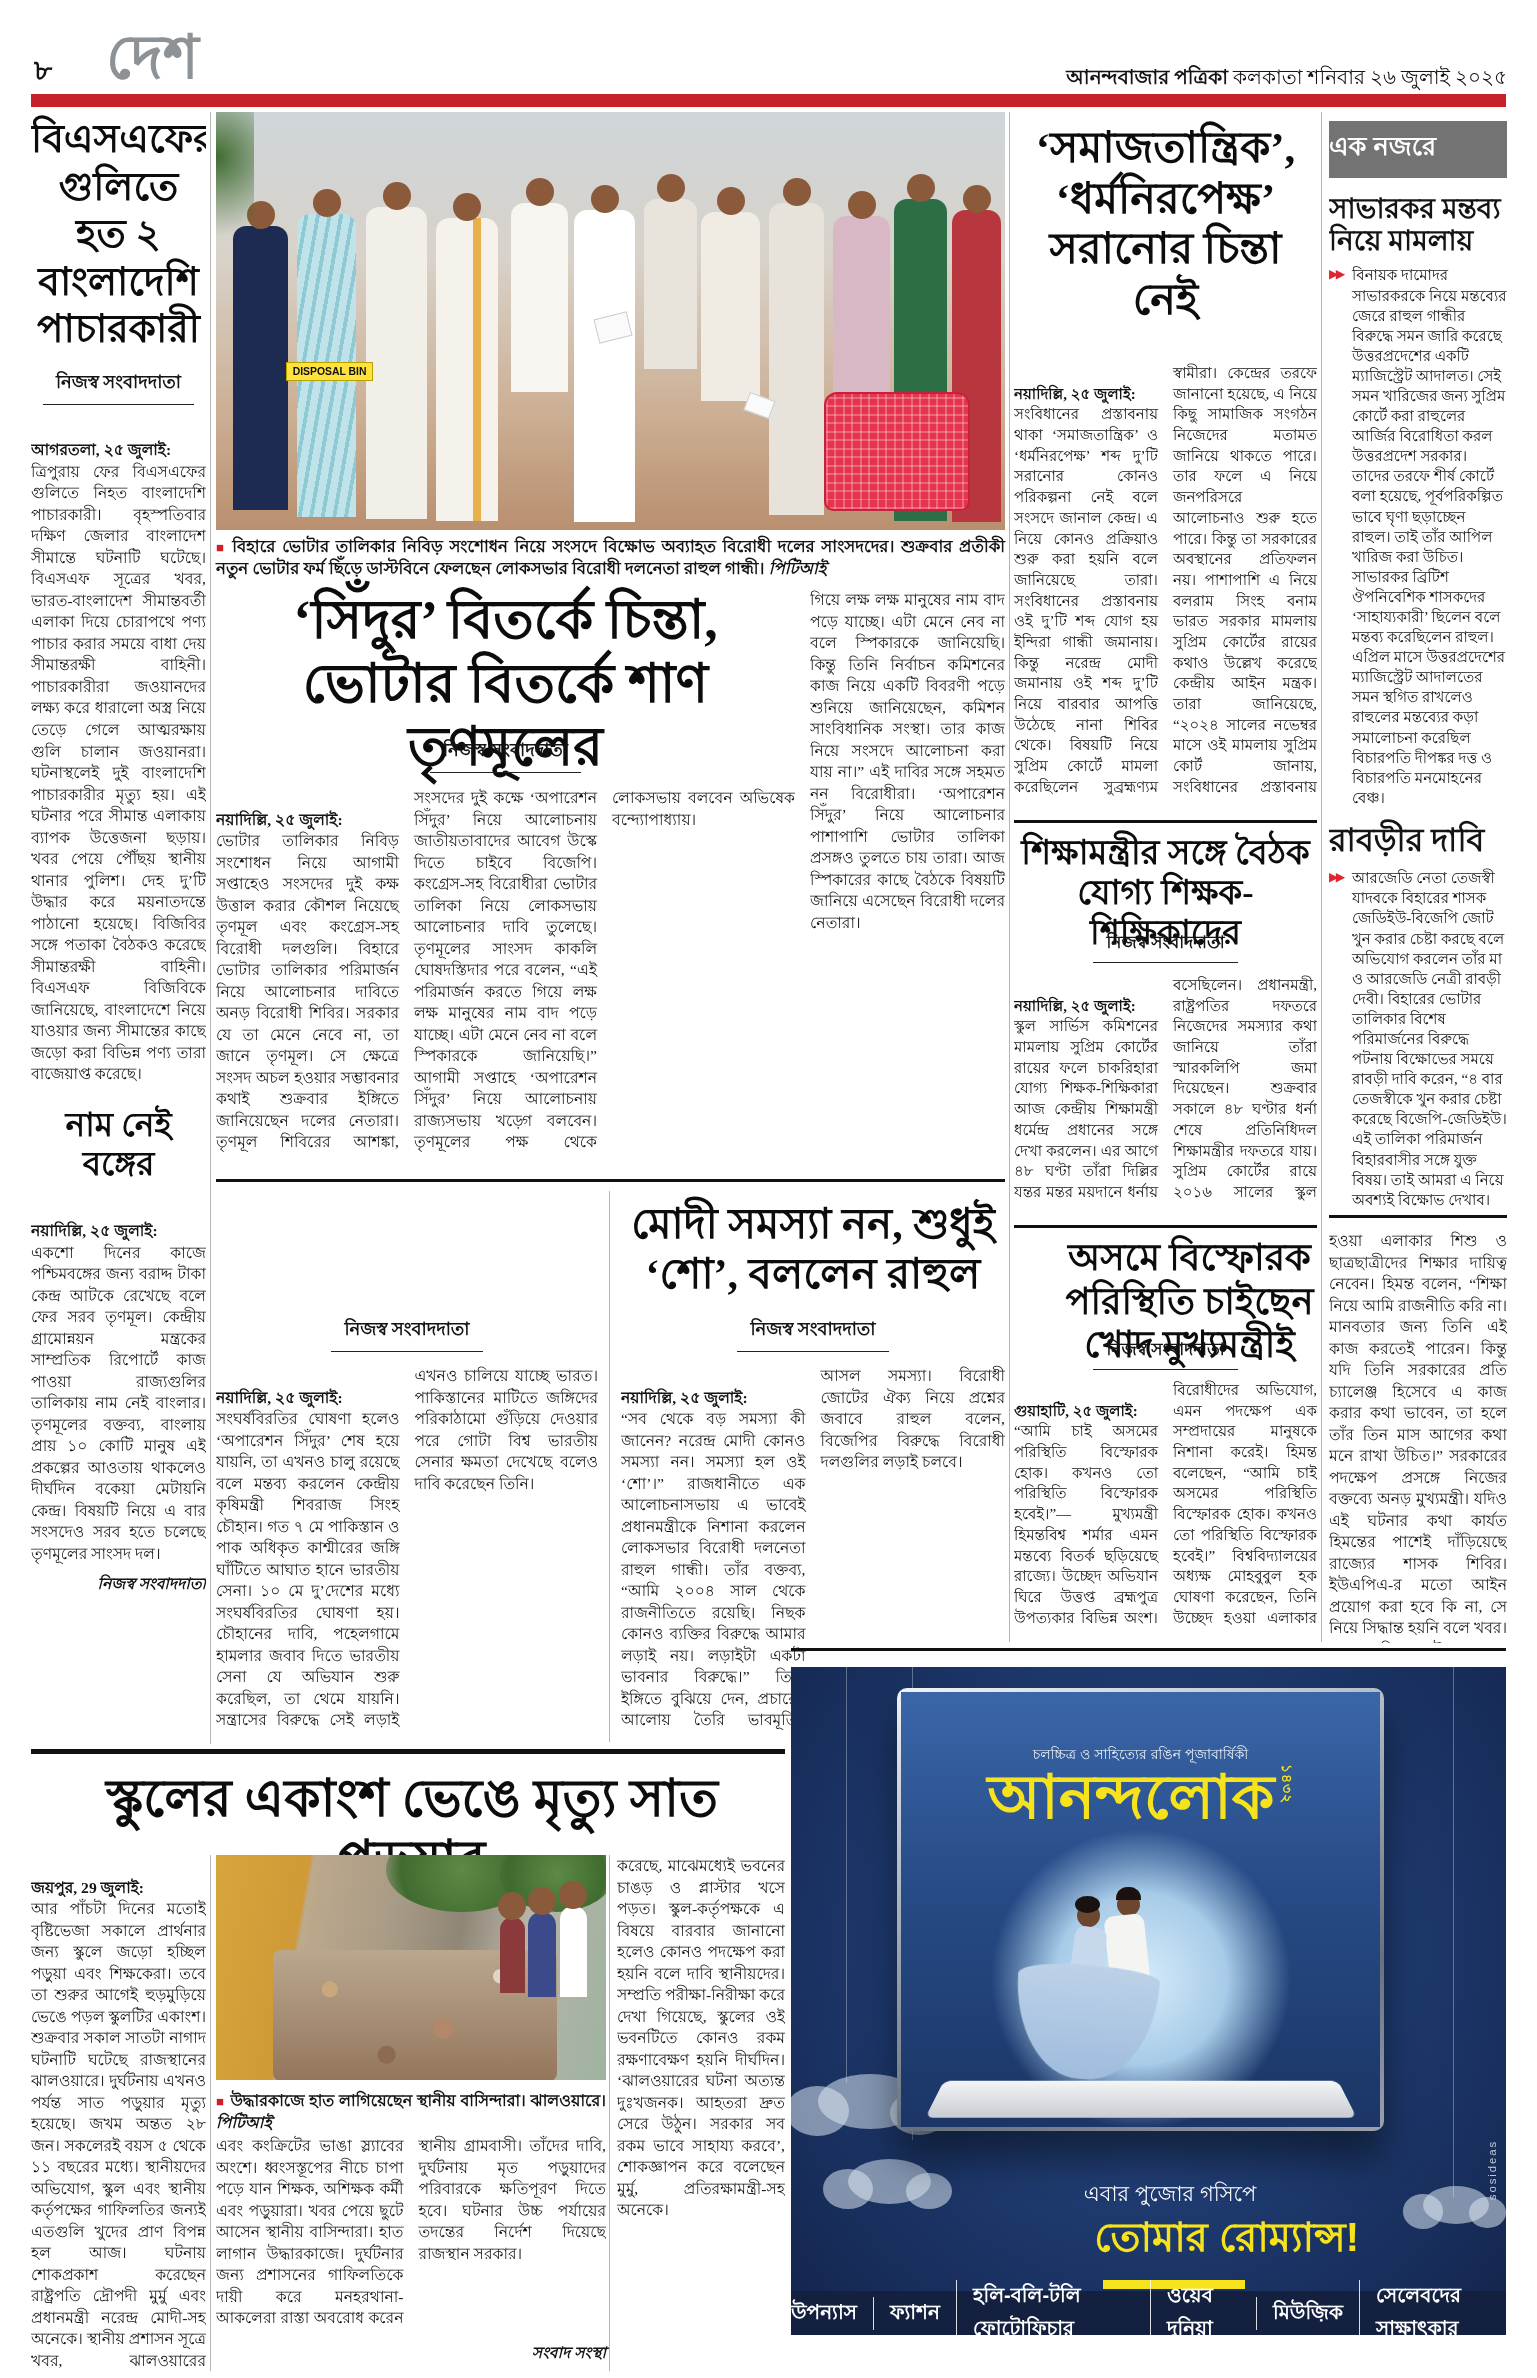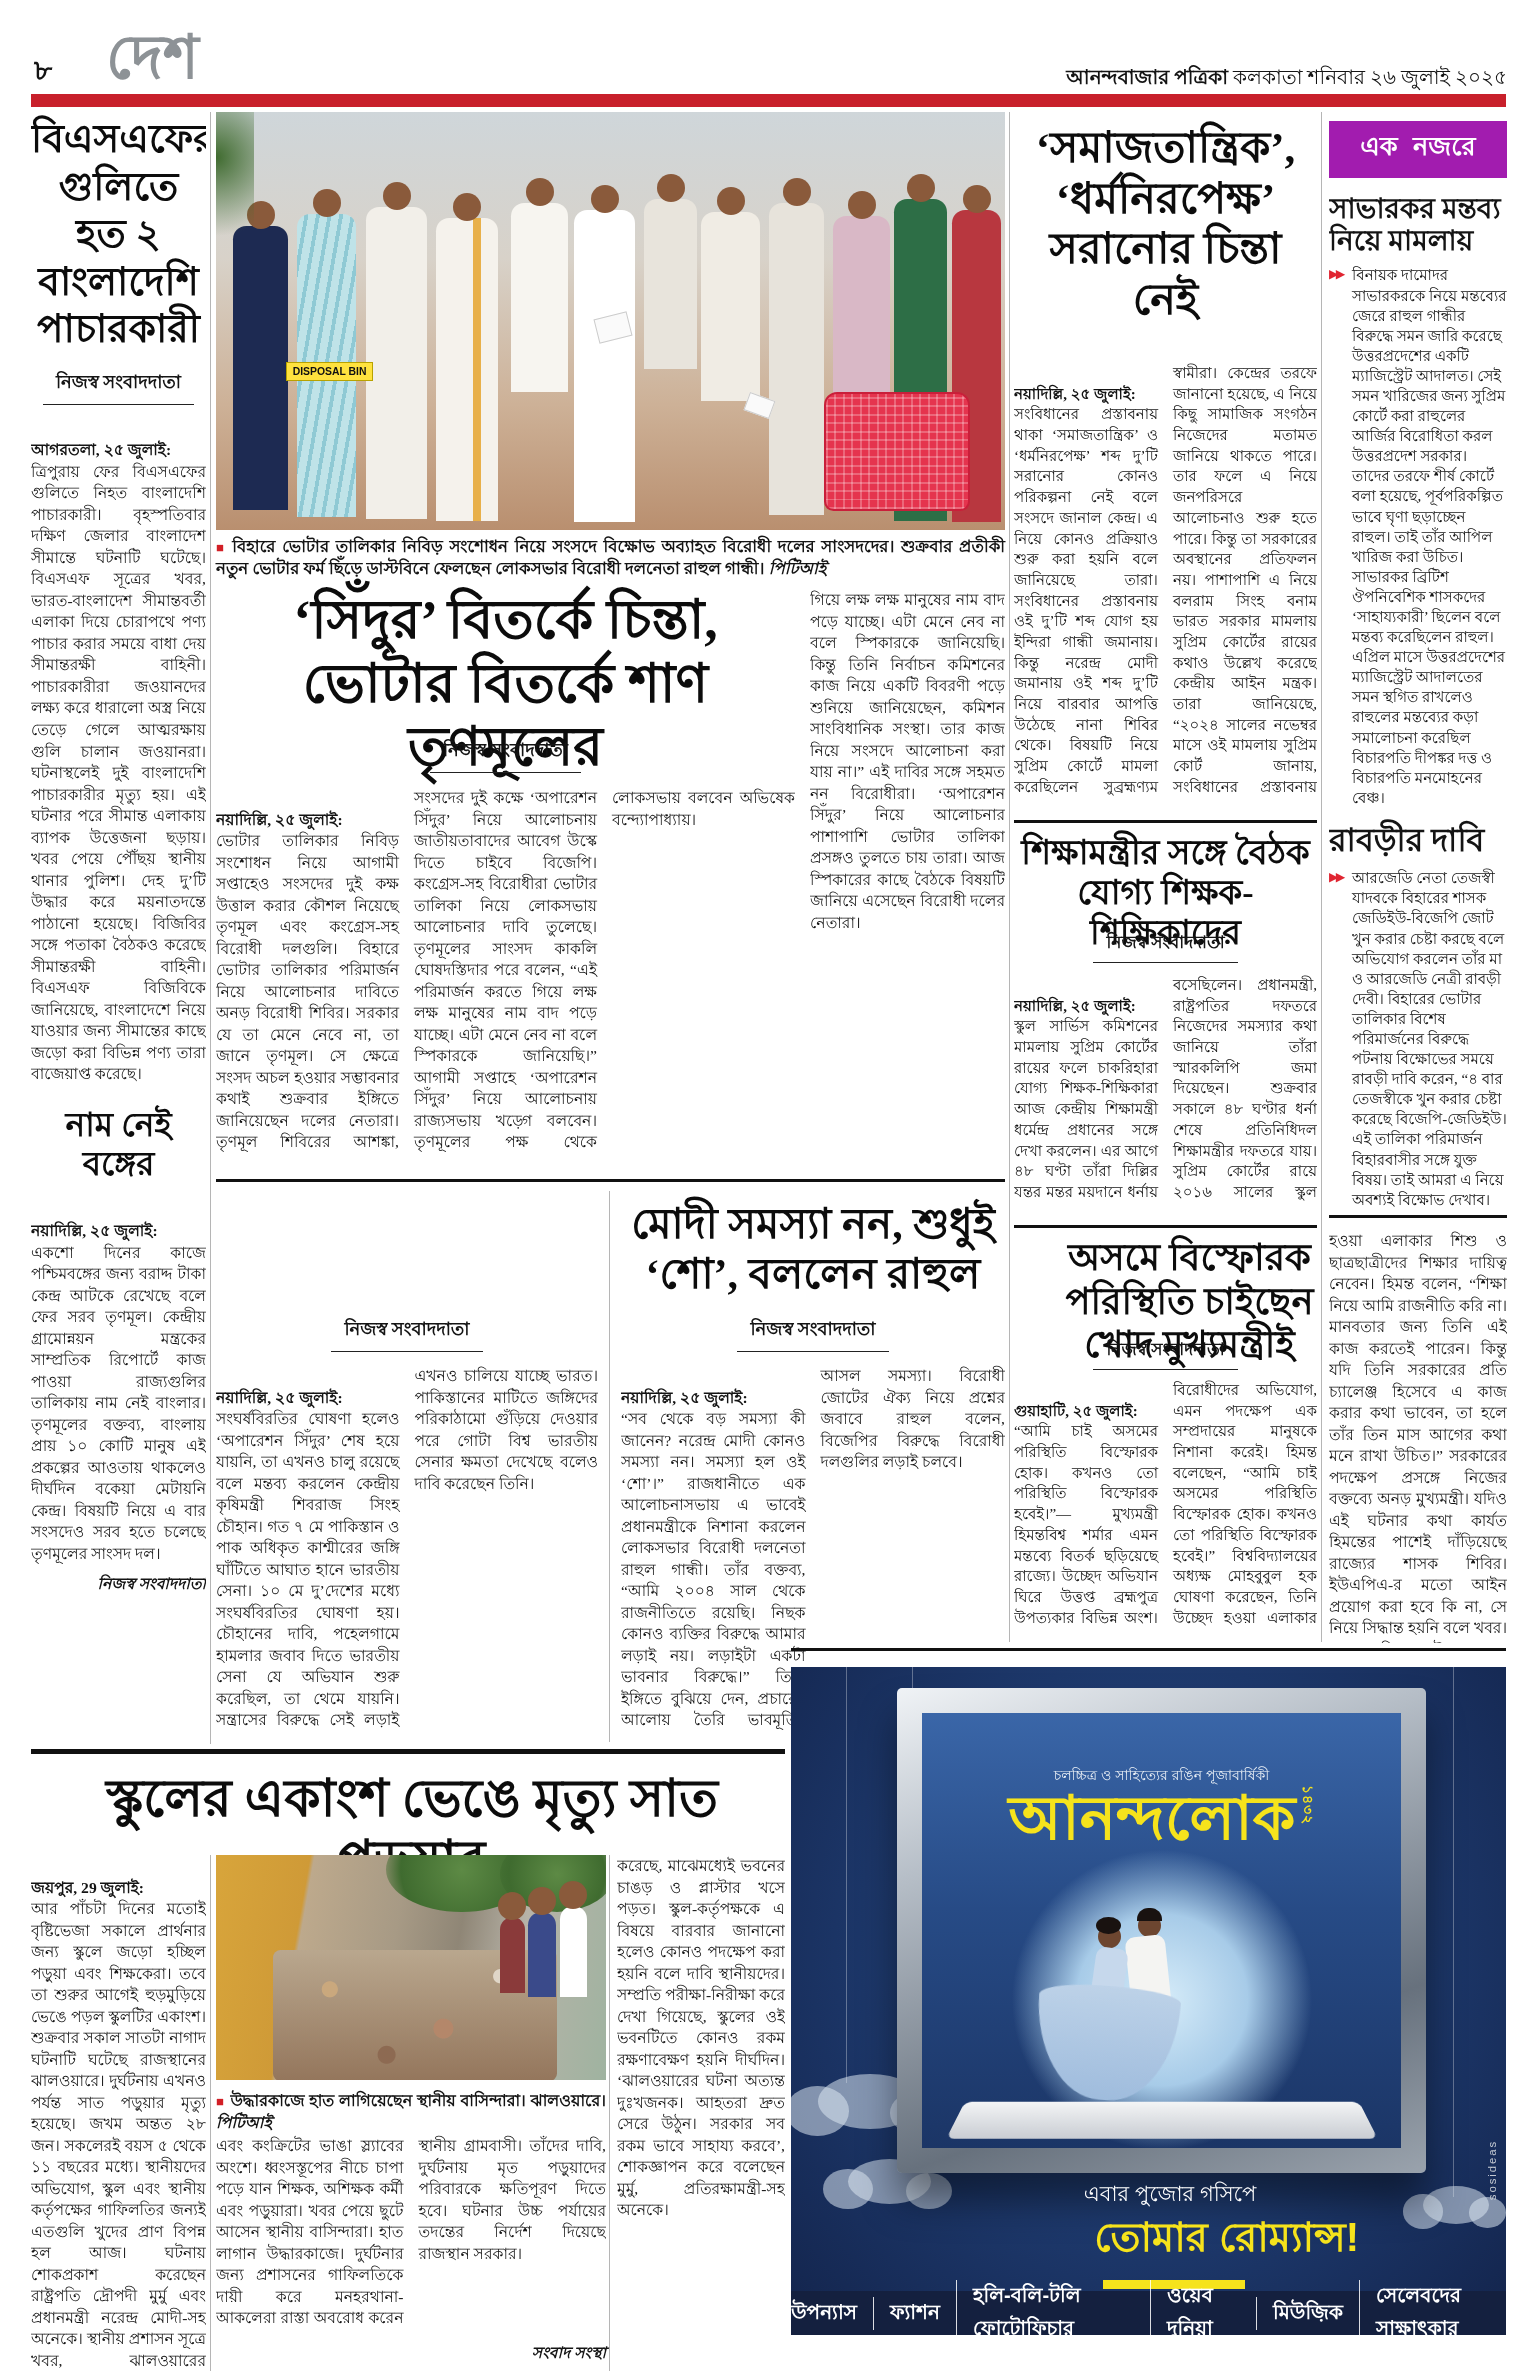--- a/index.html
+++ b/index.html
@@ -12,22 +12,22 @@
   .body-txt{font-size:15.6px;line-height:1.38;text-align:justify;overflow:hidden;
             column-gap:15px;column-fill:auto;white-space:pre-line;}
   .dl{font-weight:bold;}
   .endcredit{font-style:italic;font-weight:bold;text-align:right;font-size:15.6px;}
   .vrule{width:0.9px;background:#b5b5b5;}
   .hrule{background:#111;}
   .cap{font-weight:bold;font-size:16.6px;line-height:1.35;text-align:justify;}
   .cap .sq{color:#d21f26;font-size:13.2px;margin-right:5.7px;}
   .cap .credit{font-style:italic;font-weight:bold;}
   
-  .glance-head{background:#a21caf;color:#fff;text-align:center;font-weight:bold;
-               font-size:25.6px;padding:5.7px 0 8.5px;font-family:Liberation Mono, monospace;}
+  .glance-head{background:#737373;color:#fff;text-align:left;font-weight:bold;
+               font-size:25.6px;padding:5.7px 0 8.5px;font-family:Liberation Sans, sans-serif;}
   .glance-title{font-weight:bold;font-size:28px;line-height:1.12;margin:15px 0 9.5px;}
   .glance-item{position:relative;padding-left:23px;font-size:15px;line-height:1.34;text-align:left;}
   .glance-item .mk{position:absolute;left:0;top:0.9px;color:#e02531;font-size:12.3px;letter-spacing:-2.8px;}
   
   .photo1{background:linear-gradient(180deg,#cfd6da 0%,#d8d2c9 35%,#cdb197 70%,#b98f6f 100%);overflow:hidden;}
   .fig{position:absolute;border-radius:13.2px 13.2px 0 0;}
   .fig::before{content:"";position:absolute;top:-24.6px;left:50%;transform:translateX(-50%);
                width:28px;height:28px;border-radius:50%;background:#8a5a3b;}
   .bin{position:absolute;background:
        repeating-linear-gradient(0deg,rgba(255,255,255,.25) 0 1.9px,transparent 1.9px 8.5px),
@@ -42,21 +42,21 @@
   .rubble{position:absolute;background:
       radial-gradient(circle at 20% 30%,#caa87d 0 7.6px,transparent 8.5px),
       radial-gradient(circle at 60% 60%,#b4876a 0 9.5px,transparent 10.4px),
       radial-gradient(circle at 80% 20%,#e0d6c8 0 6.6px,transparent 7.6px),
       radial-gradient(circle at 40% 80%,#8d6a52 0 8.5px,transparent 9.5px),
       linear-gradient(180deg,#b9a78e,#94765c);border-radius:7.6px;}
   
   .ad{background:radial-gradient(ellipse at 50% 42%,#2c4d8b 0%,#1e3a6e 48%,#13244c 100%);overflow:hidden;
       font-family:"Liberation Sans",sans-serif;}
   .tv{position:absolute;background:linear-gradient(160deg,#f0f3f6 0%,#b7bfc8 28%,#67717d 72%,#9aa3ad 100%);
-      padding:25px;border-radius:5px;box-shadow:0 28px 38px rgba(0,0,0,.45);}
+      padding:4px;border-radius:10px;box-shadow:0 28px 38px rgba(0,0,0,.45);}
   .screen{position:relative;height:100%;background:linear-gradient(180deg,#3a66a8 0%,#274b86 45%,#1b3566 100%);overflow:hidden;}
   .moon{position:absolute;left:50%;top:66%;transform:translate(-50%,-50%);width:303px;height:303px;border-radius:50%;
         background:radial-gradient(circle,#d6ecf9 0%,#a7cbe8 40%,rgba(90,130,190,0) 70%);}
   .floor{position:absolute;left:7%;bottom:5.7px;width:86%;height:45px;border-radius:7.6px;
          background:linear-gradient(180deg,#f4f5f6,#c9cdd3);transform:perspective(284px) rotateX(35deg);}
   .cloud{position:absolute;background:rgba(219,229,241,.55);border-radius:50%;}
   .cloud::before,.cloud::after{content:"";position:absolute;background:inherit;border-radius:50%;}
   .cloud::before{width:60%;height:90%;left:-30%;top:22%;}
   .cloud::after{width:55%;height:80%;right:-25%;top:30%;}
   .string{position:absolute;top:0;width:0.9px;background:rgba(255,255,255,.32);}

